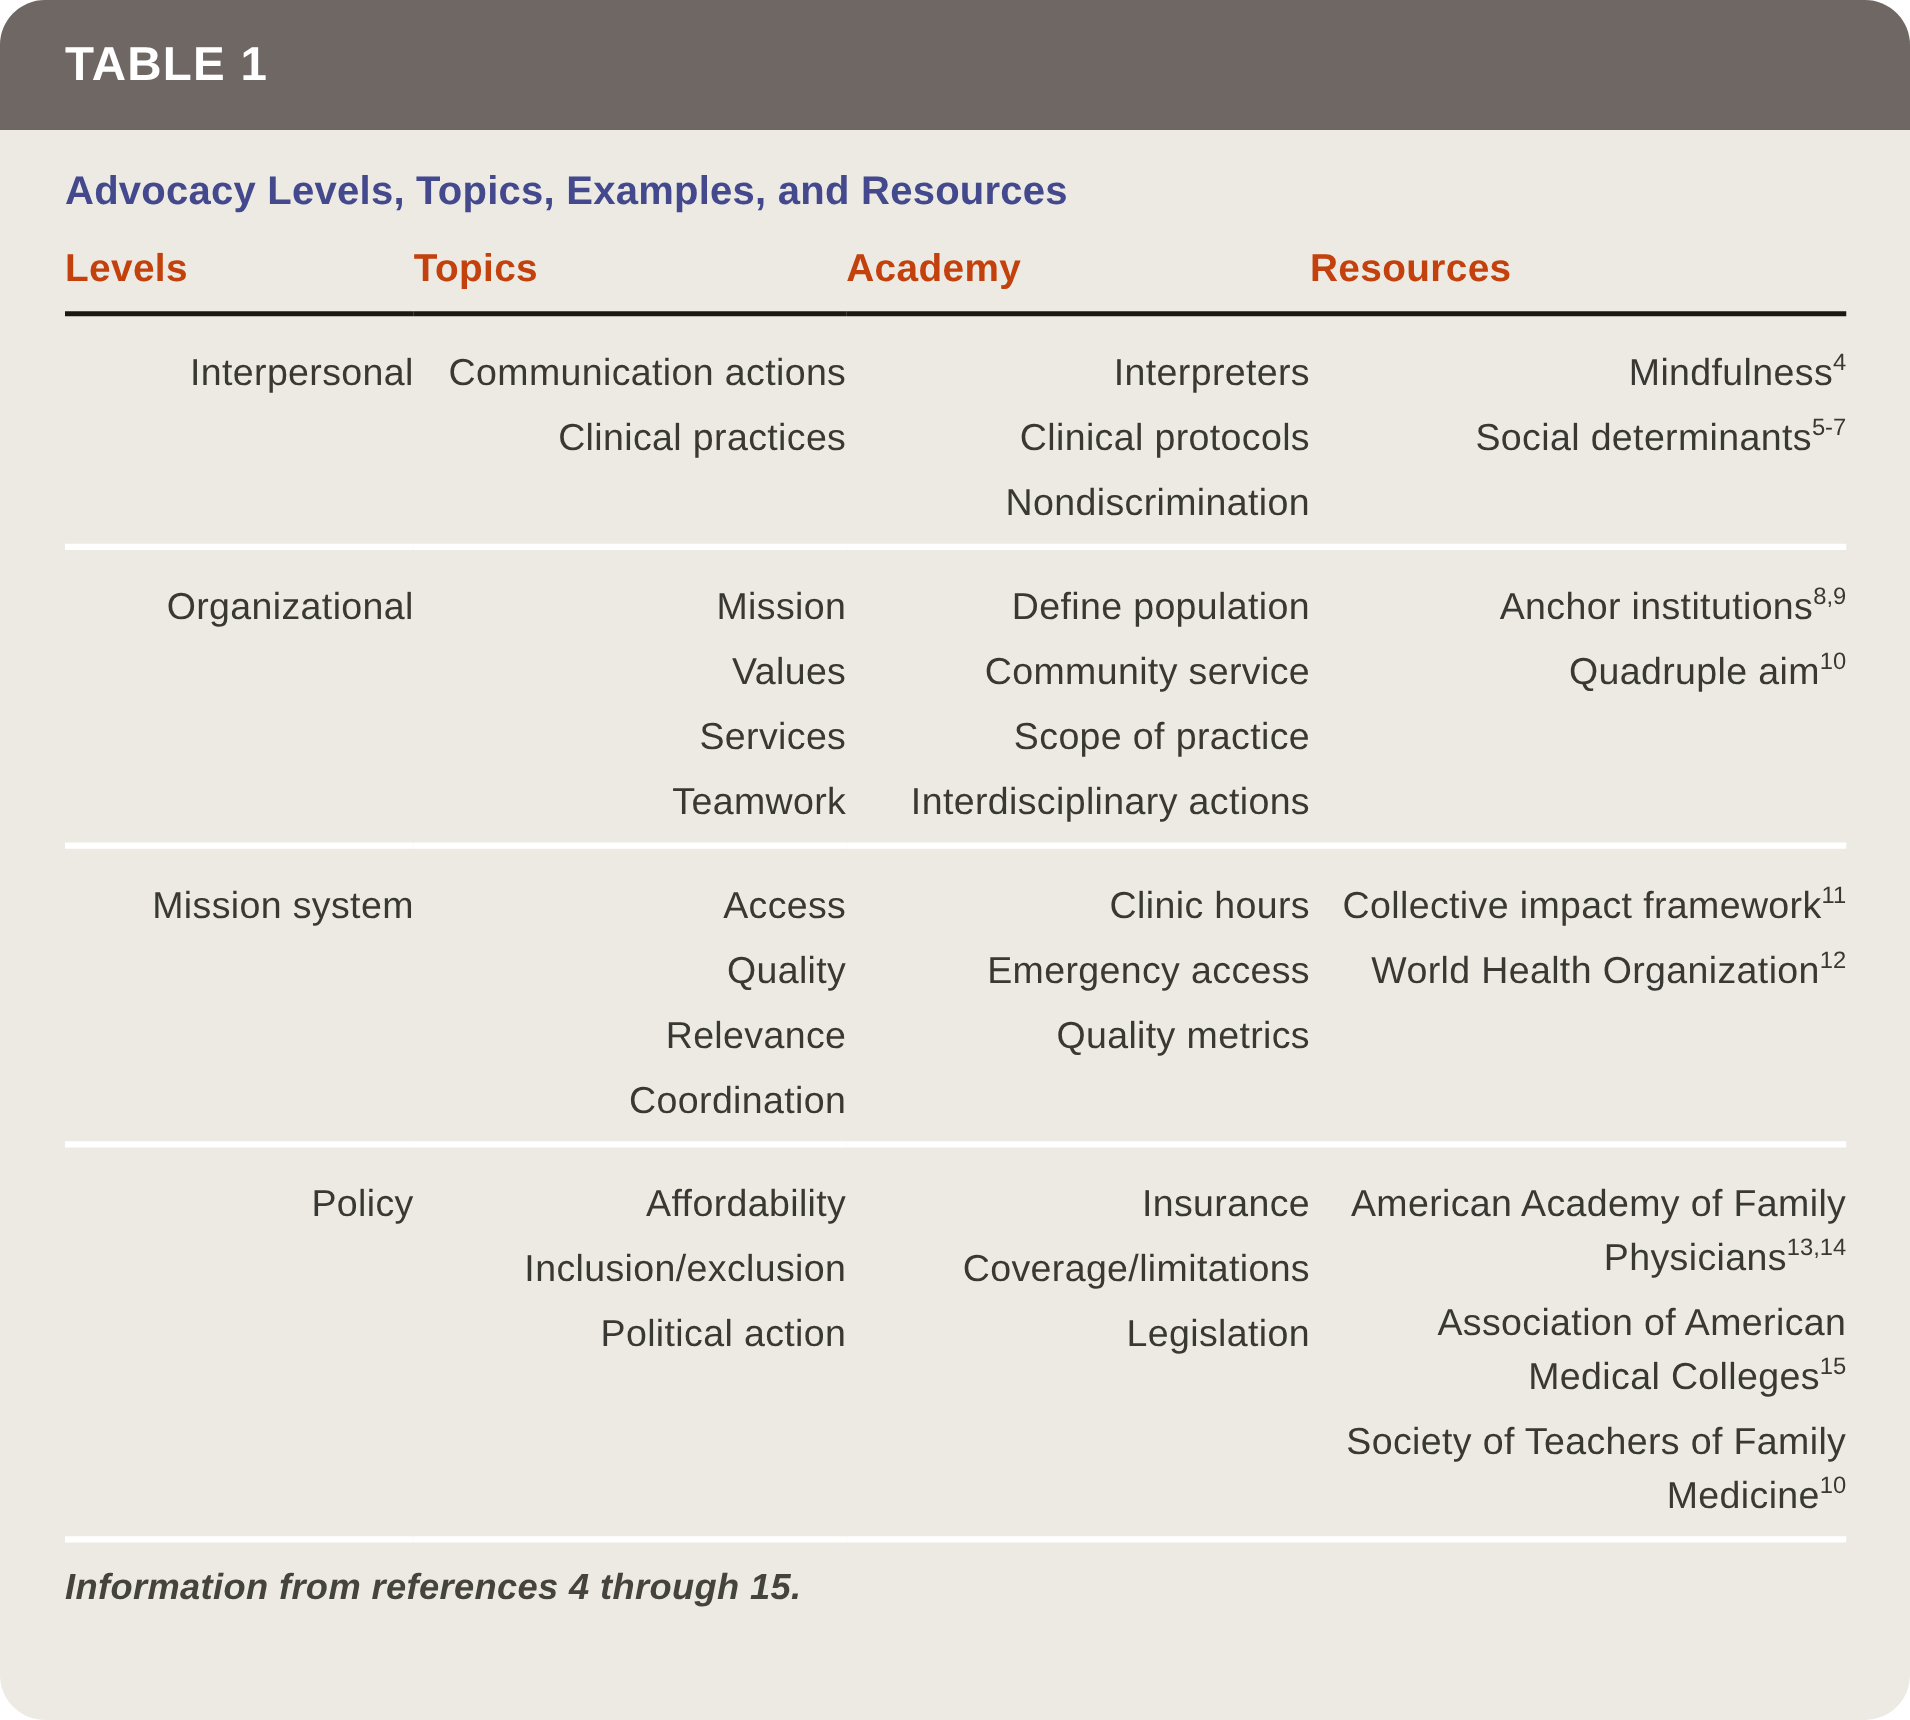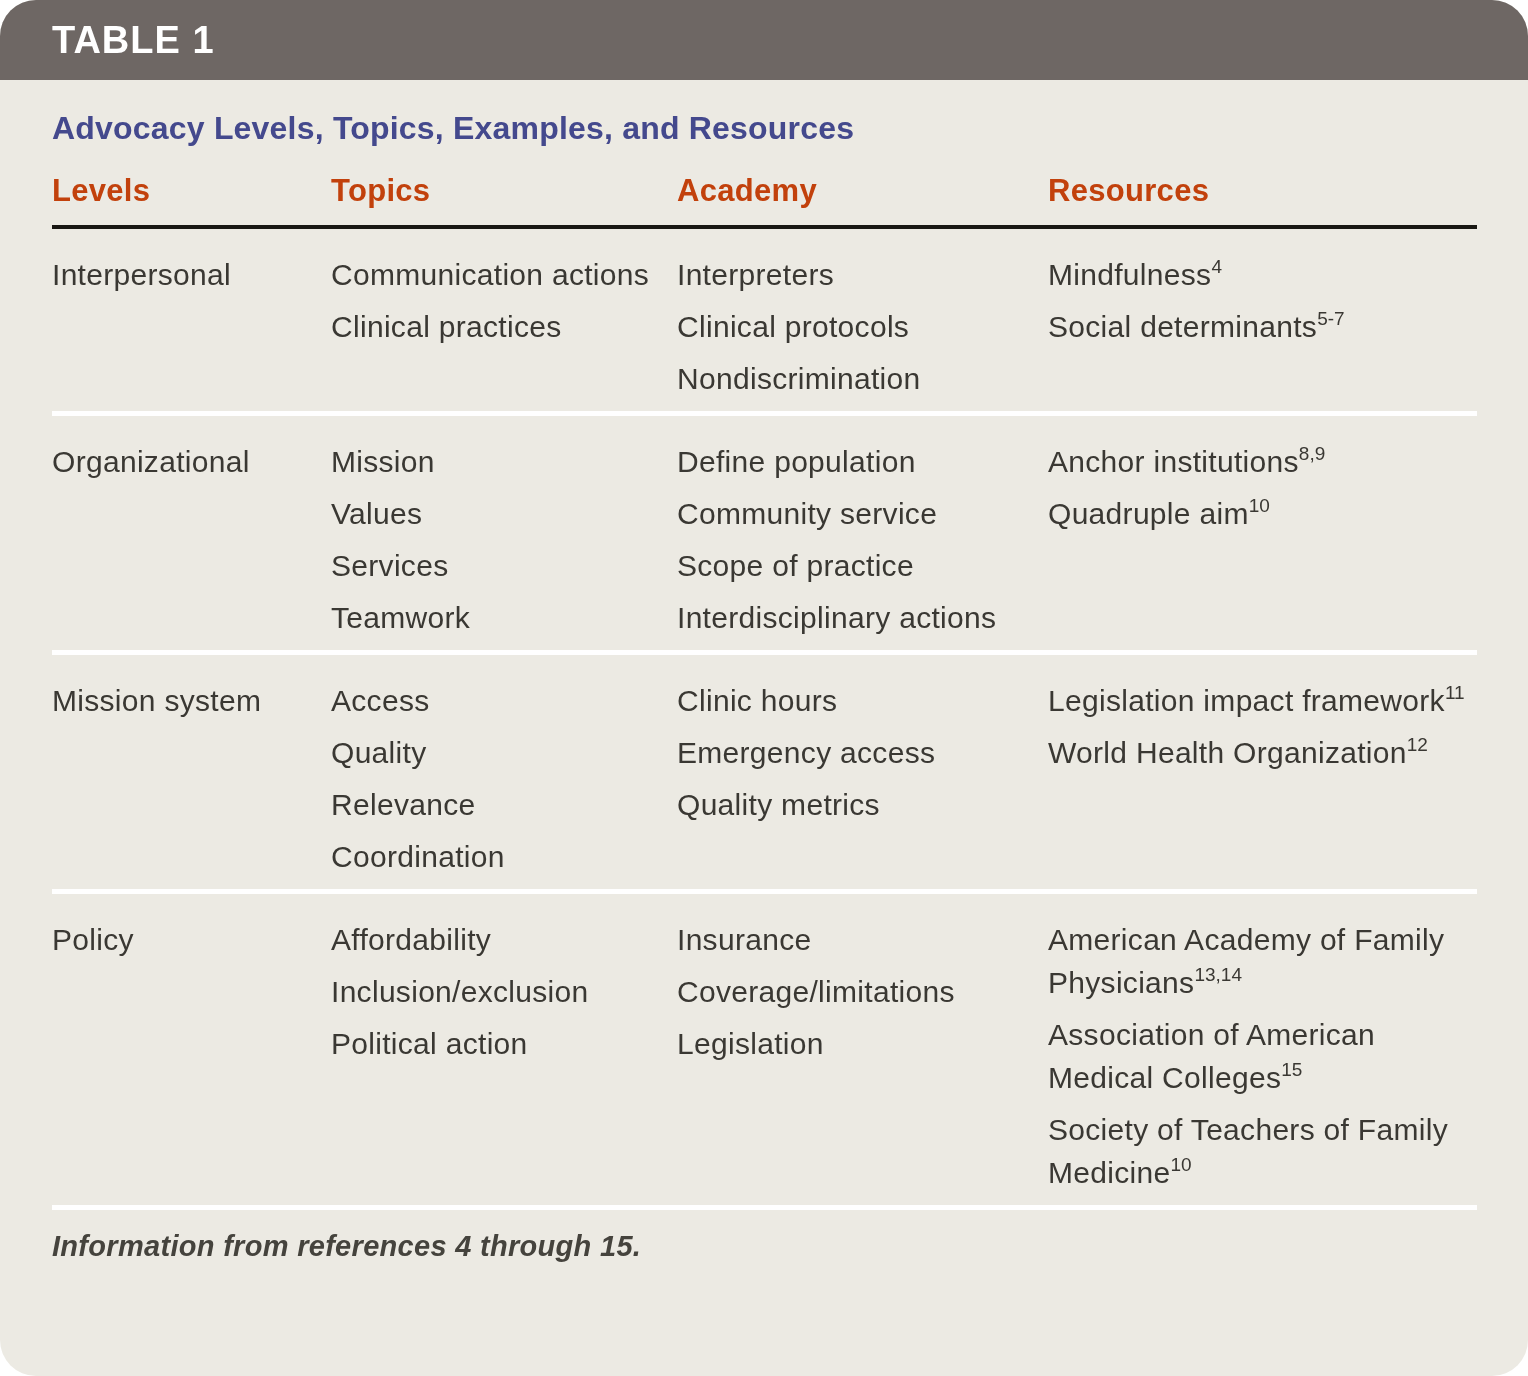--- a/index.html
+++ b/index.html
@@ -10,21 +10,21 @@
   }
   .page { width: 1528px; height: 1376px; position: relative; }
   .card {
     position: absolute; left: 0; top: 0;
     width: 1528px; height: 1376px;
     background: #eceae3;
     border-radius: 36px;
     overflow: hidden;
   }
   .card-header {
-    height: 80px;
+    height: 104px;
     background: #6e6764;
     display: flex;
     align-items: center;
     padding-left: 52px;
   }
   .table-tag {
     color: #ffffff;
     font-size: 38px;
     font-weight: bold;
     letter-spacing: 1px;
@@ -63,20 +63,21 @@
   td.col-levels   { padding-right: 40px; }
   td.col-topics   { padding-right: 70px; }
   td.col-examples { padding-right: 70px; }
   td.col-resources{ padding-right: 40px; }
   p.item {
     margin: 0 0 9px 0;
     font-size: 30px;
     line-height: 43px;
     color: #3a3833;
     letter-spacing: 0.3px;
+    text-align: right;
   }
   p.item sup {
     font-size: 19px;
     line-height: 0;
     vertical-align: 12px;
     letter-spacing: 0;
   }
   .footnote {
     margin: 20px 0 0 0;
     font-size: 29px;
@@ -166,21 +167,21 @@
               <p class="item"><span>Quality</span><sup></sup></p>
               <p class="item"><span>Relevance</span><sup></sup></p>
               <p class="item"><span>Coordination</span><sup></sup></p>
             </td>
             <td class="col-examples">
               <p class="item"><span>Clinic hours</span><sup></sup></p>
               <p class="item"><span>Emergency access</span><sup></sup></p>
               <p class="item"><span>Quality metrics</span><sup></sup></p>
             </td>
             <td class="col-resources">
-              <p class="item"><span>Legislation impact framework</span><sup>11</sup></p>
+              <p class="item"><span>Collective impact framework</span><sup>11</sup></p>
               <p class="item"><span>World Health Organization</span><sup>12</sup></p>
             </td>
           </tr>
 
           <tr>
             <td class="col-levels">
               <p class="item"><span>Policy</span></p>
             </td>
             <td class="col-topics">
               <p class="item"><span>Affordability</span><sup></sup></p>

